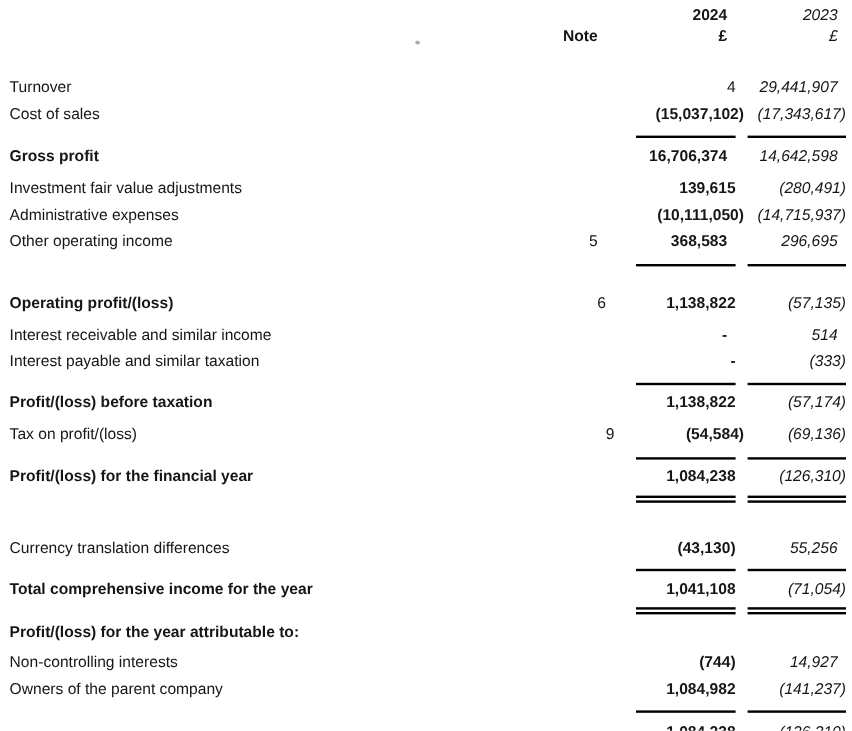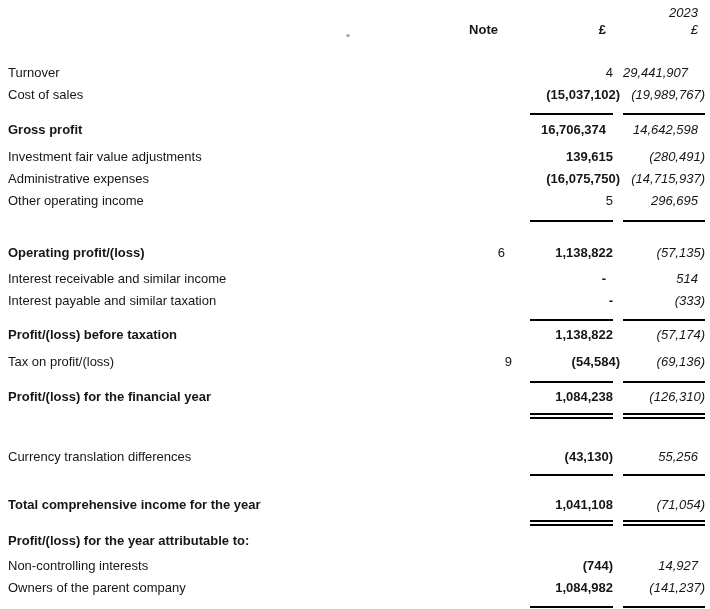--- a/index.html
+++ b/index.html
@@ -26,40 +26,41 @@
 </style>
 </head>
 <body>
 
 <div class="sheet">
   <div class="speck"></div>
 
   <div class="row hdr" style="margin-top:4px">
     <span class="c-label"></span>
     <span class="c-note"></span>
+    <span class="c-24 num" style="padding-right: 7px;">2024</span>
     <span class="c-23 num" style="padding-right: 7px;">2023</span>
   </div>
   <div class="row hdr">
     <span class="c-label"></span>
     <span class="c-note b">Note</span>
     <span class="c-24 num" style="padding-right: 7px;">£</span>
     <span class="c-23 num" style="padding-right: 7px;">£</span>
   </div>
 
   <div class="row" style="margin-top:26px">
     <span class="c-label">Turnover</span>
     <span class="c-note">4</span>
-    <span class="c-23 num" style="padding-right: 7px; text-align: center;">29,441,907</span>
+    <span class="c-23 num" style="padding-right: 7px;">29,441,907</span>
   </div>
 
   <div class="row" style="margin-top:4px">
     <span class="c-label">Cost of sales</span>
     <span class="c-note"></span>
     <span class="c-24 num">(15,037,102)</span>
-    <span class="c-23 num">(19,989,767)</span>
+    <span class="c-23 num">(17,343,617)</span>
   </div>
 
   <div class="row" style="margin-top:9px">
     <span class="c-label"></span>
       <span class="c-note"></span>
     <span class="c-24">
         <span class="rl r24"></span>
       </span>
     <span class="c-23">
         <span class="rl r23"></span>
@@ -76,27 +77,28 @@
   <div class="row" style="margin-top:9px">
     <span class="c-label">Investment fair value adjustments</span>
     <span class="c-note"></span>
     <span class="c-24 num" style="padding-right: 7px;">139,615</span>
     <span class="c-23 num">(280,491)</span>
   </div>
 
   <div class="row" style="margin-top:4px">
     <span class="c-label">Administrative expenses</span>
     <span class="c-note"></span>
-    <span class="c-24 num">(16,075,750)</span>
+    <span class="c-24 num">(10,111,050)</span>
     <span class="c-23 num">(14,715,937)</span>
   </div>
 
   <div class="row" style="margin-top:4px">
     <span class="c-label">Other operating income</span>
     <span class="c-note">5</span>
+    <span class="c-24 num" style="padding-right: 7px;">368,583</span>
     <span class="c-23 num" style="padding-right: 7px;">296,695</span>
   </div>
 
   <div class="row" style="margin-top:10px">
     <span class="c-label"></span>
       <span class="c-note"></span>
     <span class="c-24">
         <span class="rl r24"></span>
       </span>
     <span class="c-23">
@@ -190,21 +192,21 @@
     <span class="c-label"></span>
       <span class="c-note"></span>
     <span class="c-24">
         <span class="rl r24"></span>
       </span>
     <span class="c-23">
         <span class="rl r23"></span>
       </span>
   </div>
 
-  <div class="row" style="margin-top:20px">
+  <div class="row" style="margin-top:6px">
     <span class="c-label b">Total comprehensive income for the year</span>
     <span class="c-note"></span>
     <span class="c-24 num" style="padding-right: 7px;">1,041,108</span>
     <span class="c-23 num">(71,054)</span>
   </div>
 
   <div class="row" style="margin-top:6px">
     <span class="c-label"></span>
       <span class="c-note"></span>
     <span class="c-24">

